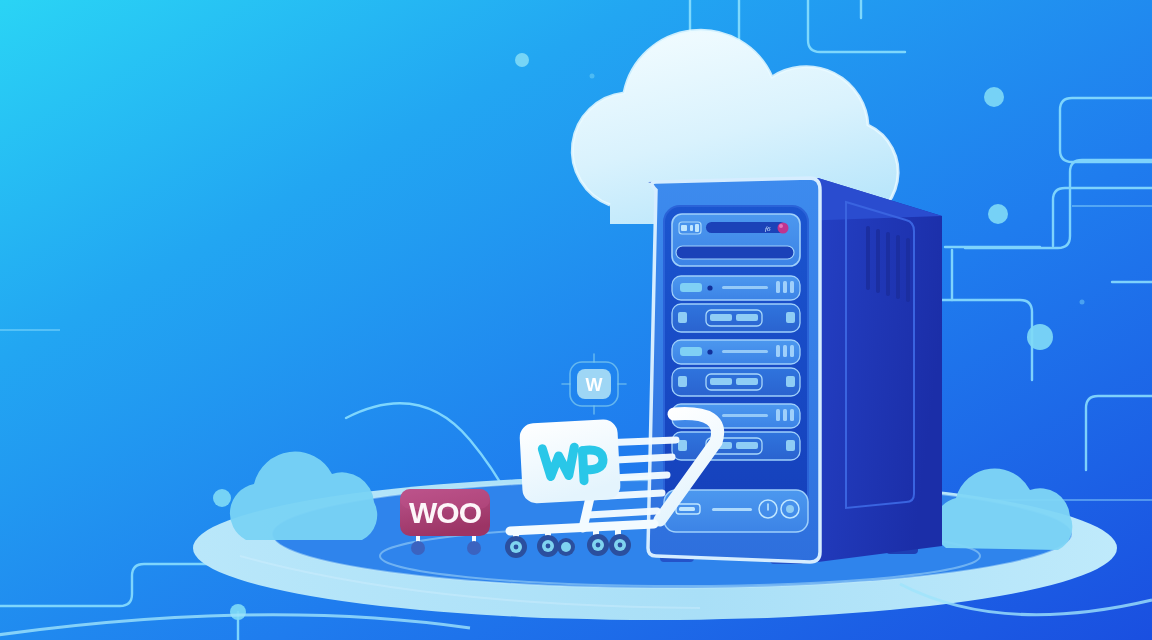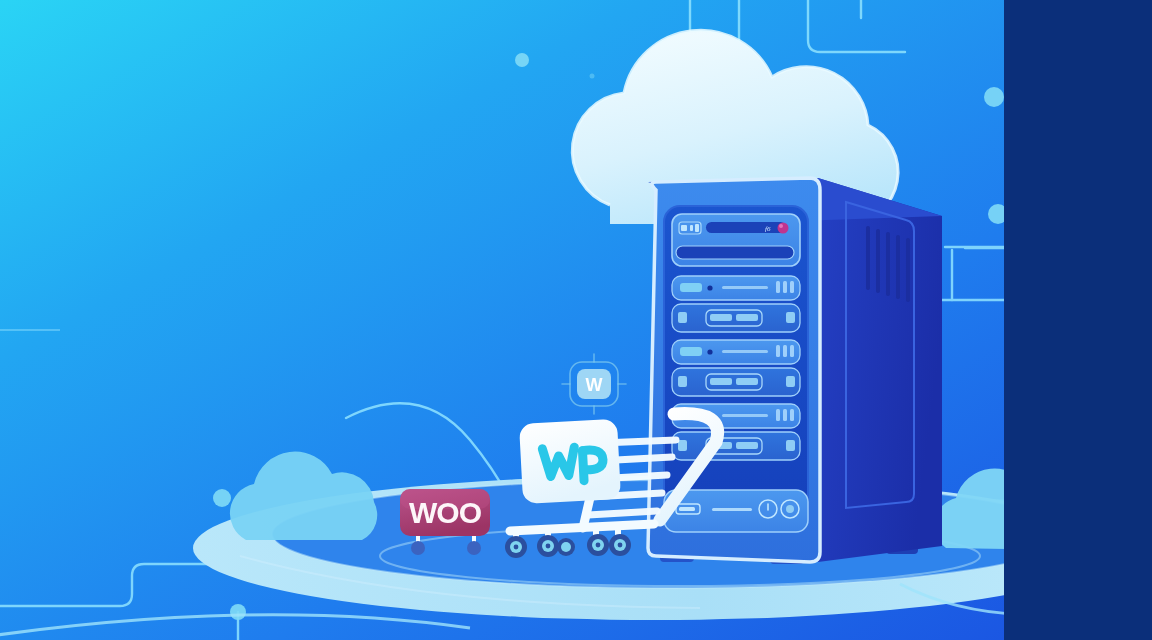--- a/index.html
+++ b/index.html
@@ -1,19 +1,19 @@
 <!DOCTYPE html>
 <html><head>
 <meta charset="utf-8">
 <style>
   html,body{margin:0;padding:0;background:#0b2f7a;}
   body{font-family:"Liberation Sans", sans-serif;}
   #scene{
     position:relative;
-    width:1004px;height:640px;
+    width:1152px;height:640px;
     overflow:hidden;
   }
   #scene svg{display:block;width:1152px;height:640px;}
   .nosel{user-select:none;}
 </style>
 </head>
 <body>
 
 <div id="scene" class="nosel">
 <svg viewBox="0 0 1152 640" xmlns="http://www.w3.org/2000/svg">

